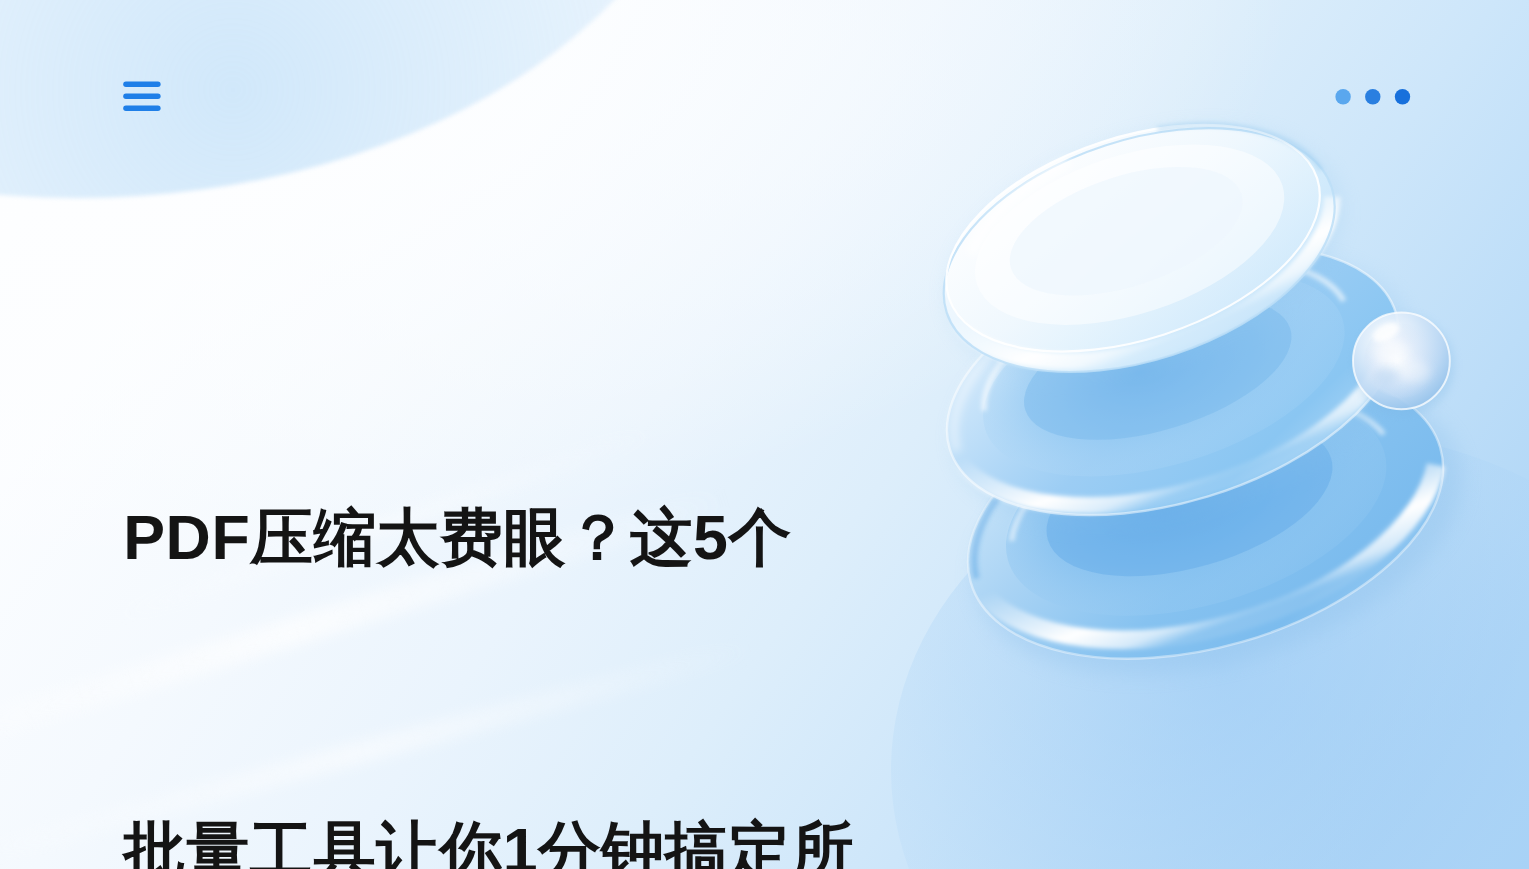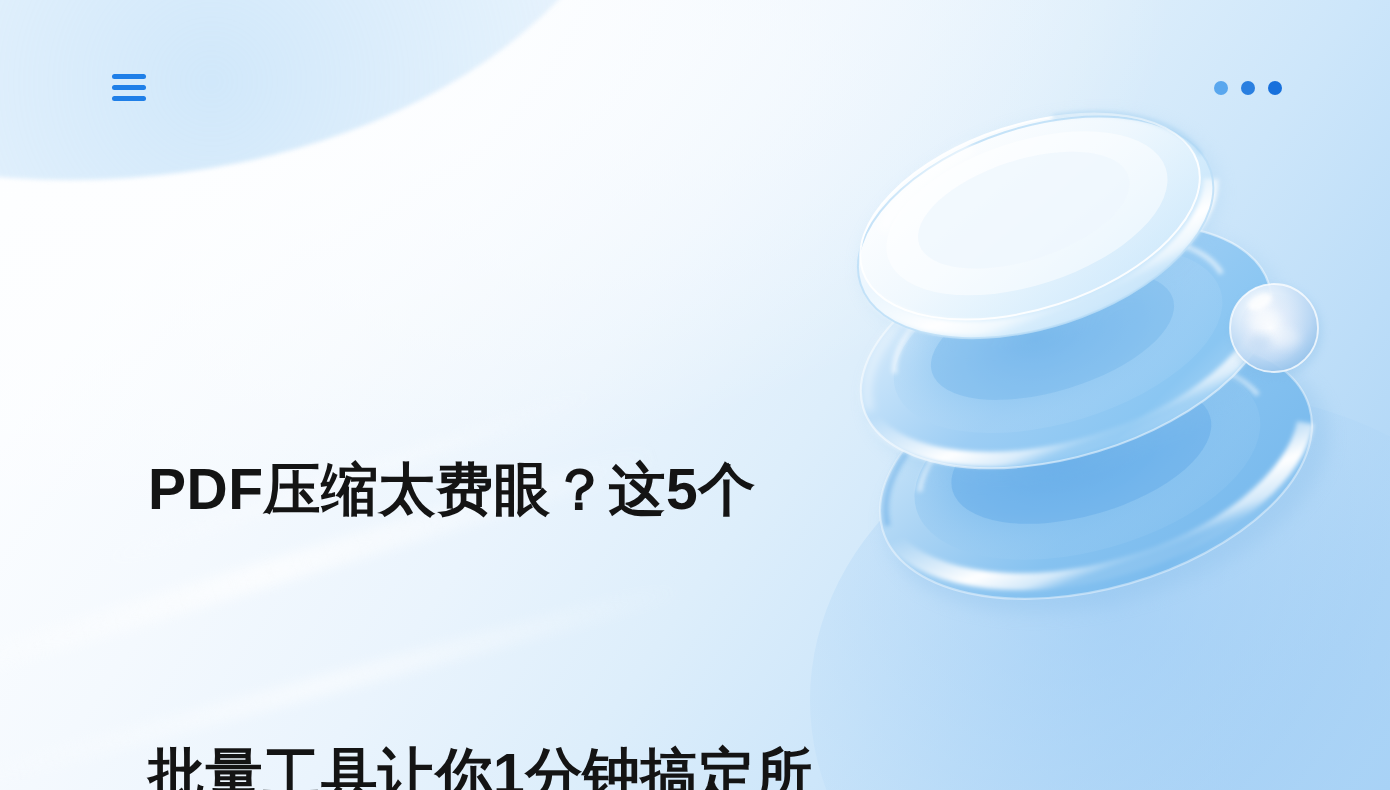--- a/index.html
+++ b/index.html
@@ -97,21 +97,21 @@
     left:112px; top:252px;
     width:760px;
     z-index:5;
     color:#141414;
     font-weight:700;
     font-size:57px;
     line-height:95px;
     letter-spacing:.5px;
     white-space:pre-wrap;
   }
-  .headline .ln { display:block;margin-left:36px; }
+  .headline .ln { display:block; }
 </style>
 </head>
 <body>
 
 <div class="slide">
 
   <div class="arc-tl"></div>
   <div class="haze-br"></div>
   <div class="streak streak-a"></div>
   <div class="streak streak-b"></div>

